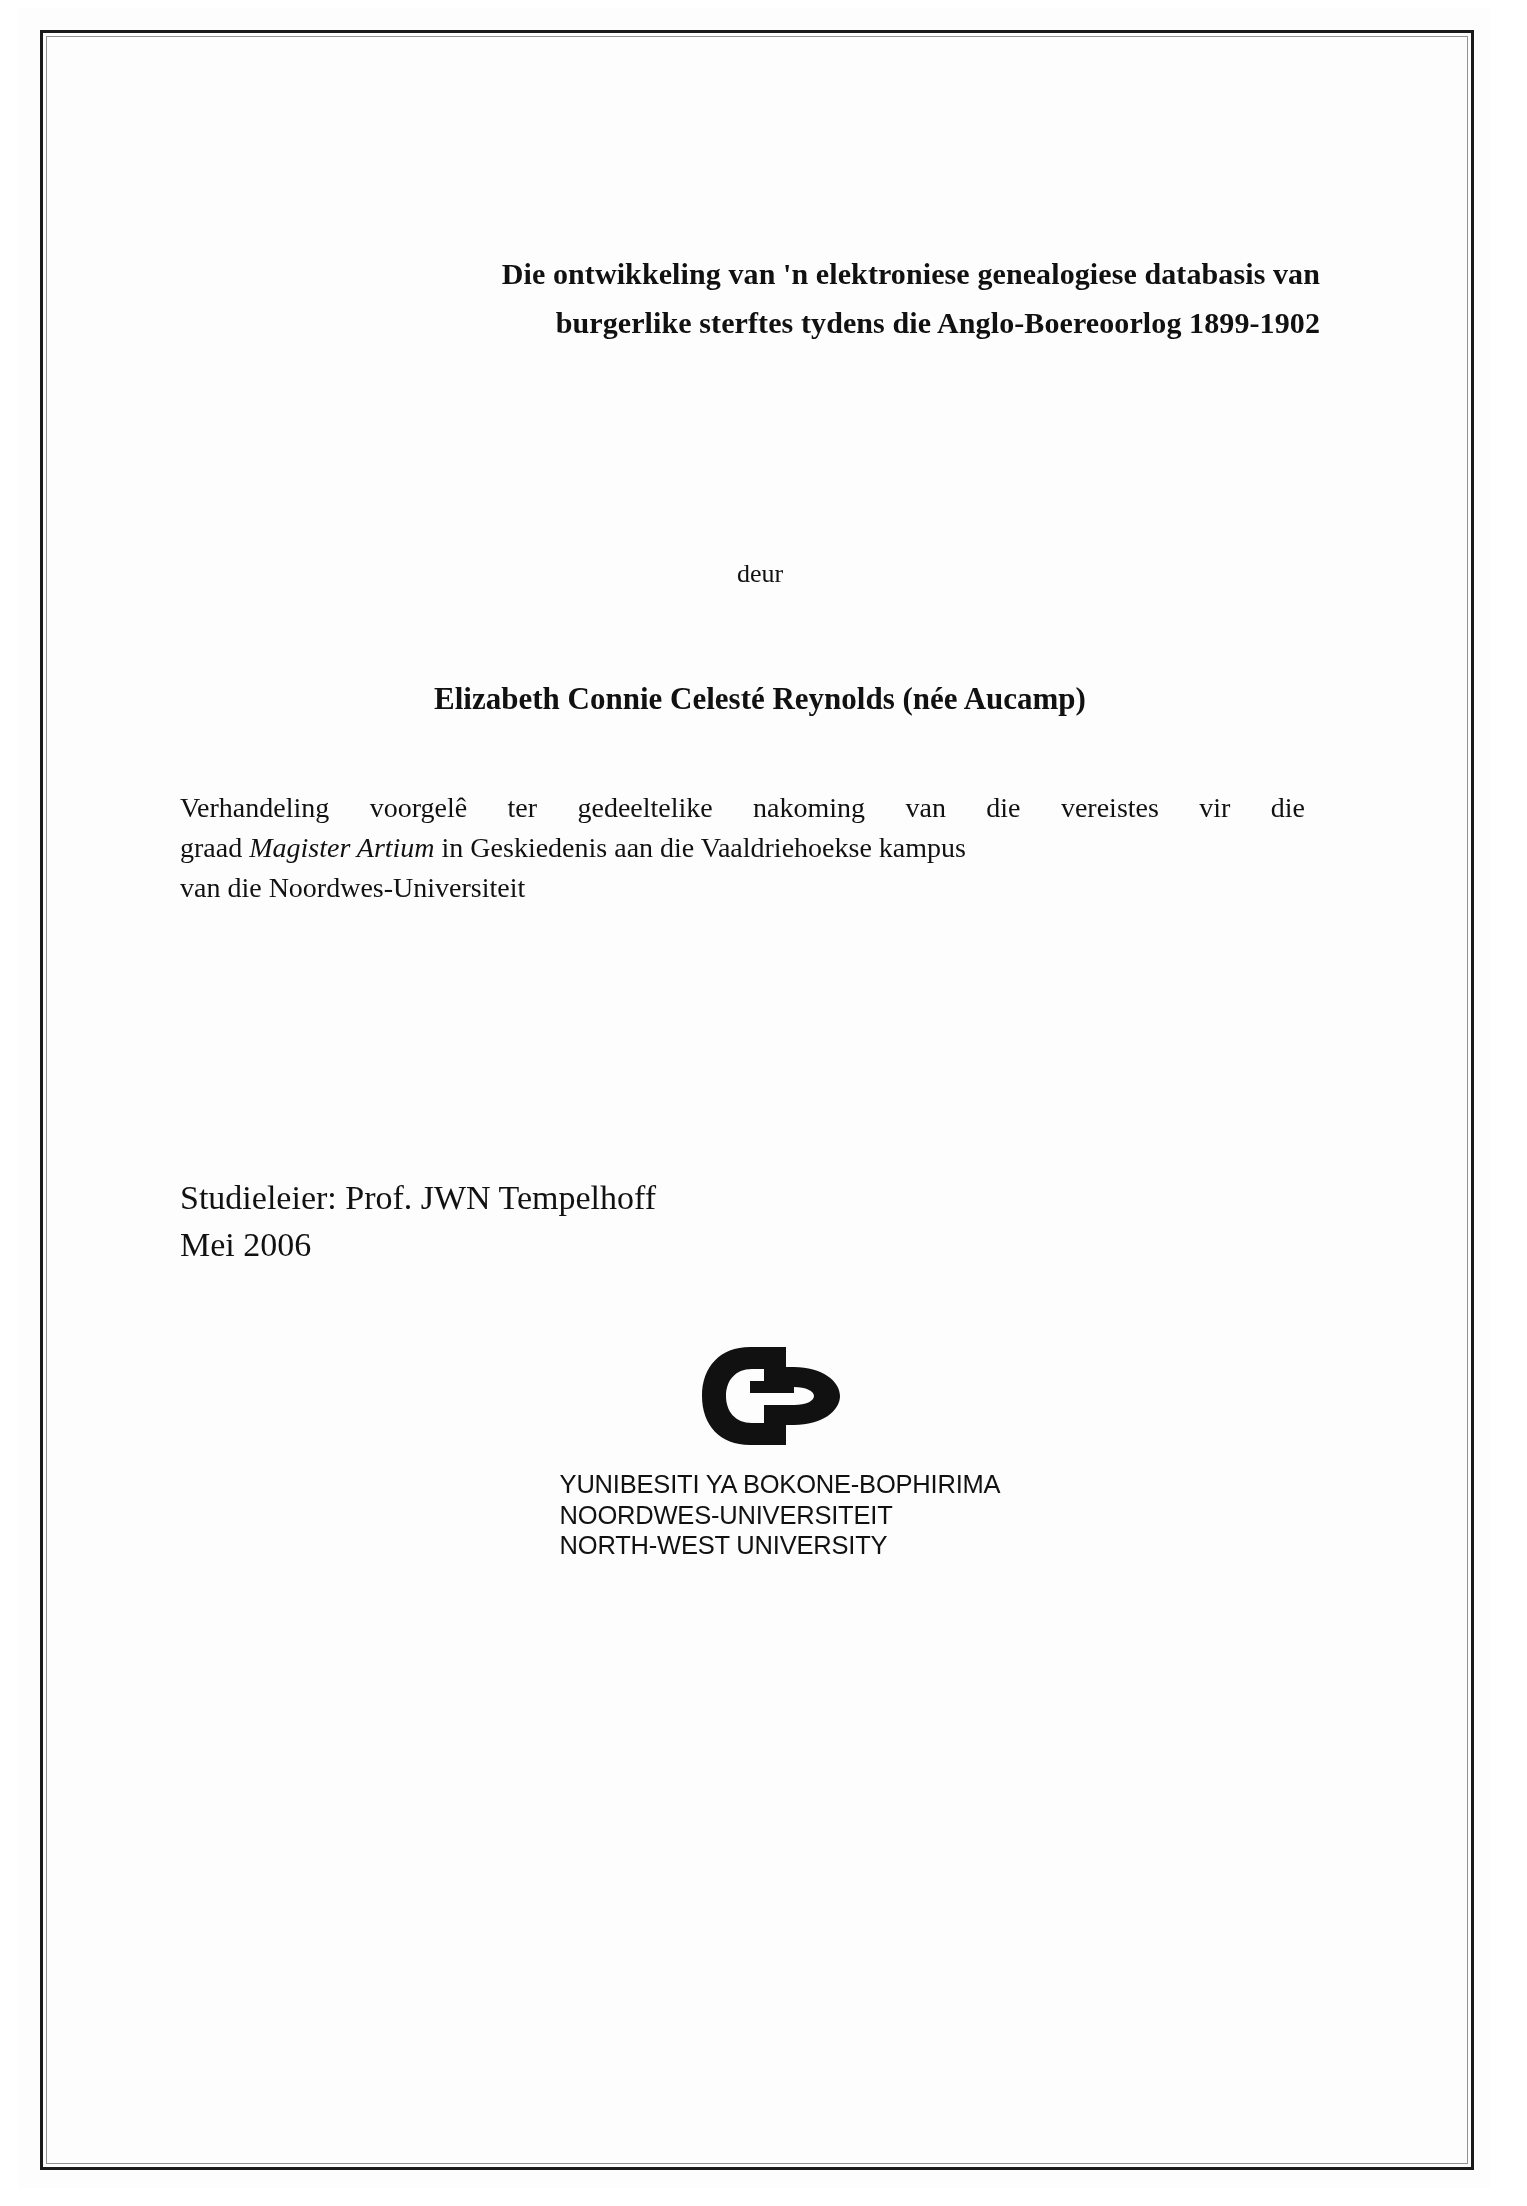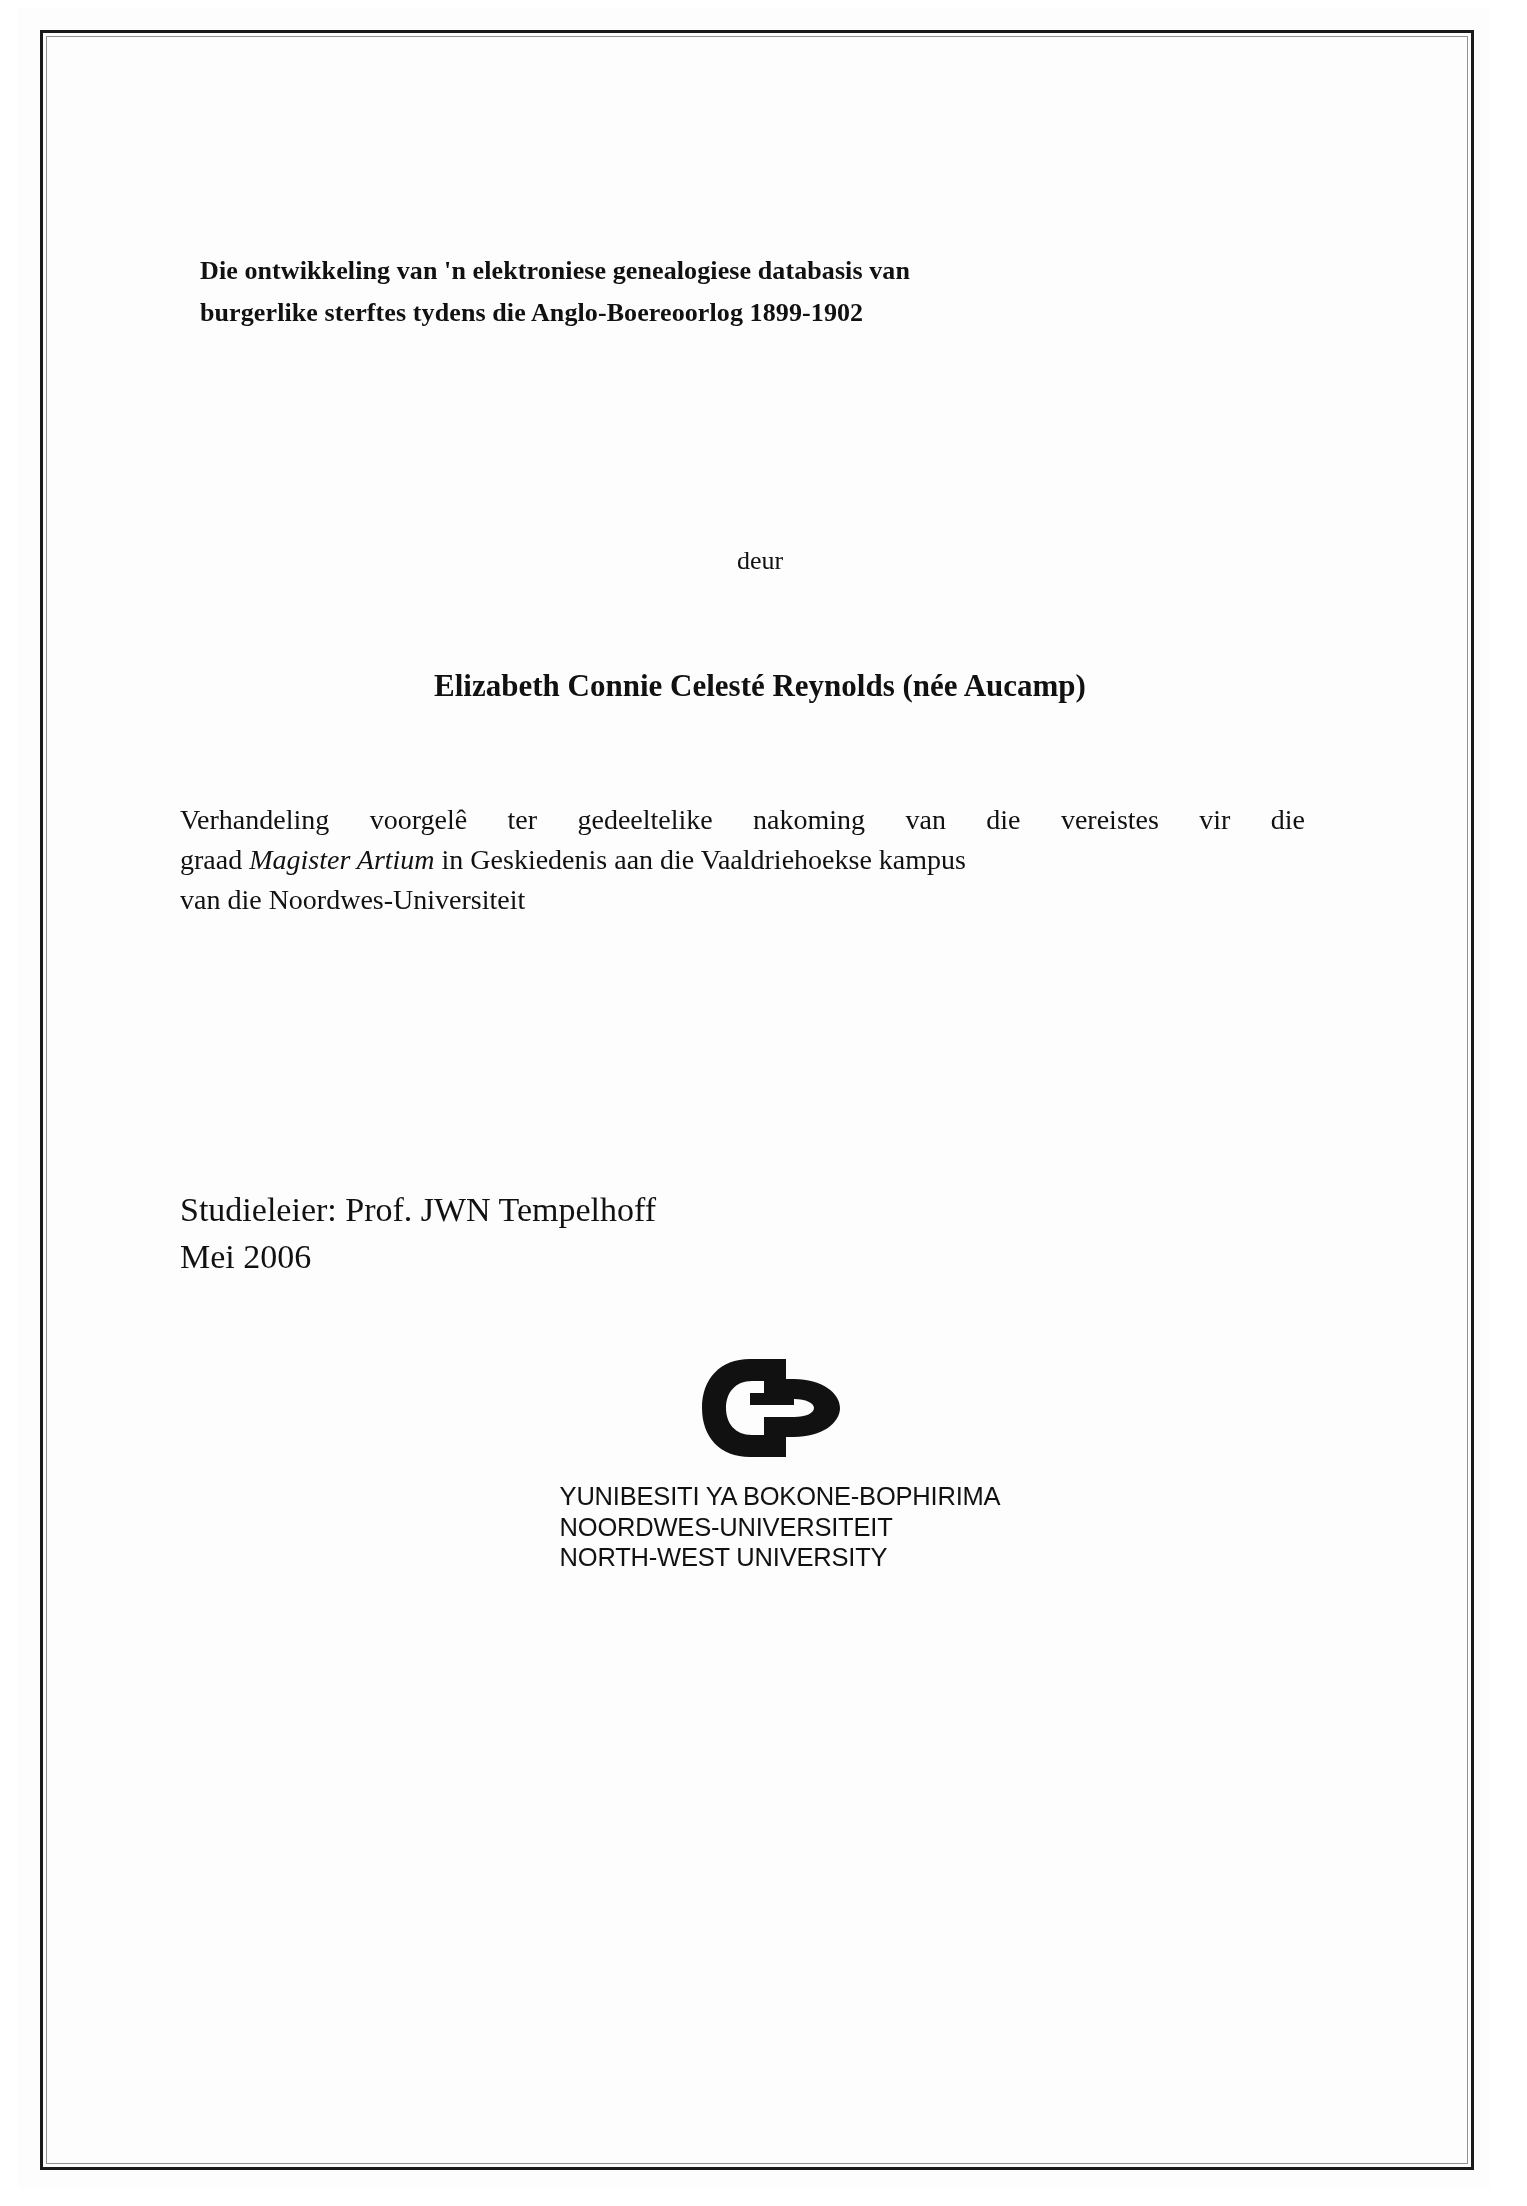--- a/index.html
+++ b/index.html
@@ -50,43 +50,43 @@
     box-sizing: border-box;
     opacity: .55;
   }
   .content {
     position: absolute;
     left: 180px;
     top: 250px;
     width: 1160px;
   }
   .title {
-    text-align: left;
-    font-size: 26px;
+    text-align: right;
+    font-size: 30px;
     line-height: 1.62;
     letter-spacing: .1px;
     margin: 0 auto;
     width: 1120px;
   }
   .title .line2 {
     display: block;
   }
   .deur {
     text-align: center;
     font-size: 26px;
     margin-top: 212px;
   }
   .author {
     text-align: center;
     font-size: 31px;
     margin-top: 92px;
     font-weight: bold;
   }
   .abstract-block {
-    margin-top: 96px;
+    margin-top: 71px;
     font-size: 28px;
     line-height: 1.42;
     width: 1125px;
   }
   .abstract-line1 {
     text-align: justify;
     text-align-last: justify;
     margin: 0;
   }
   .abstract-line2 {

